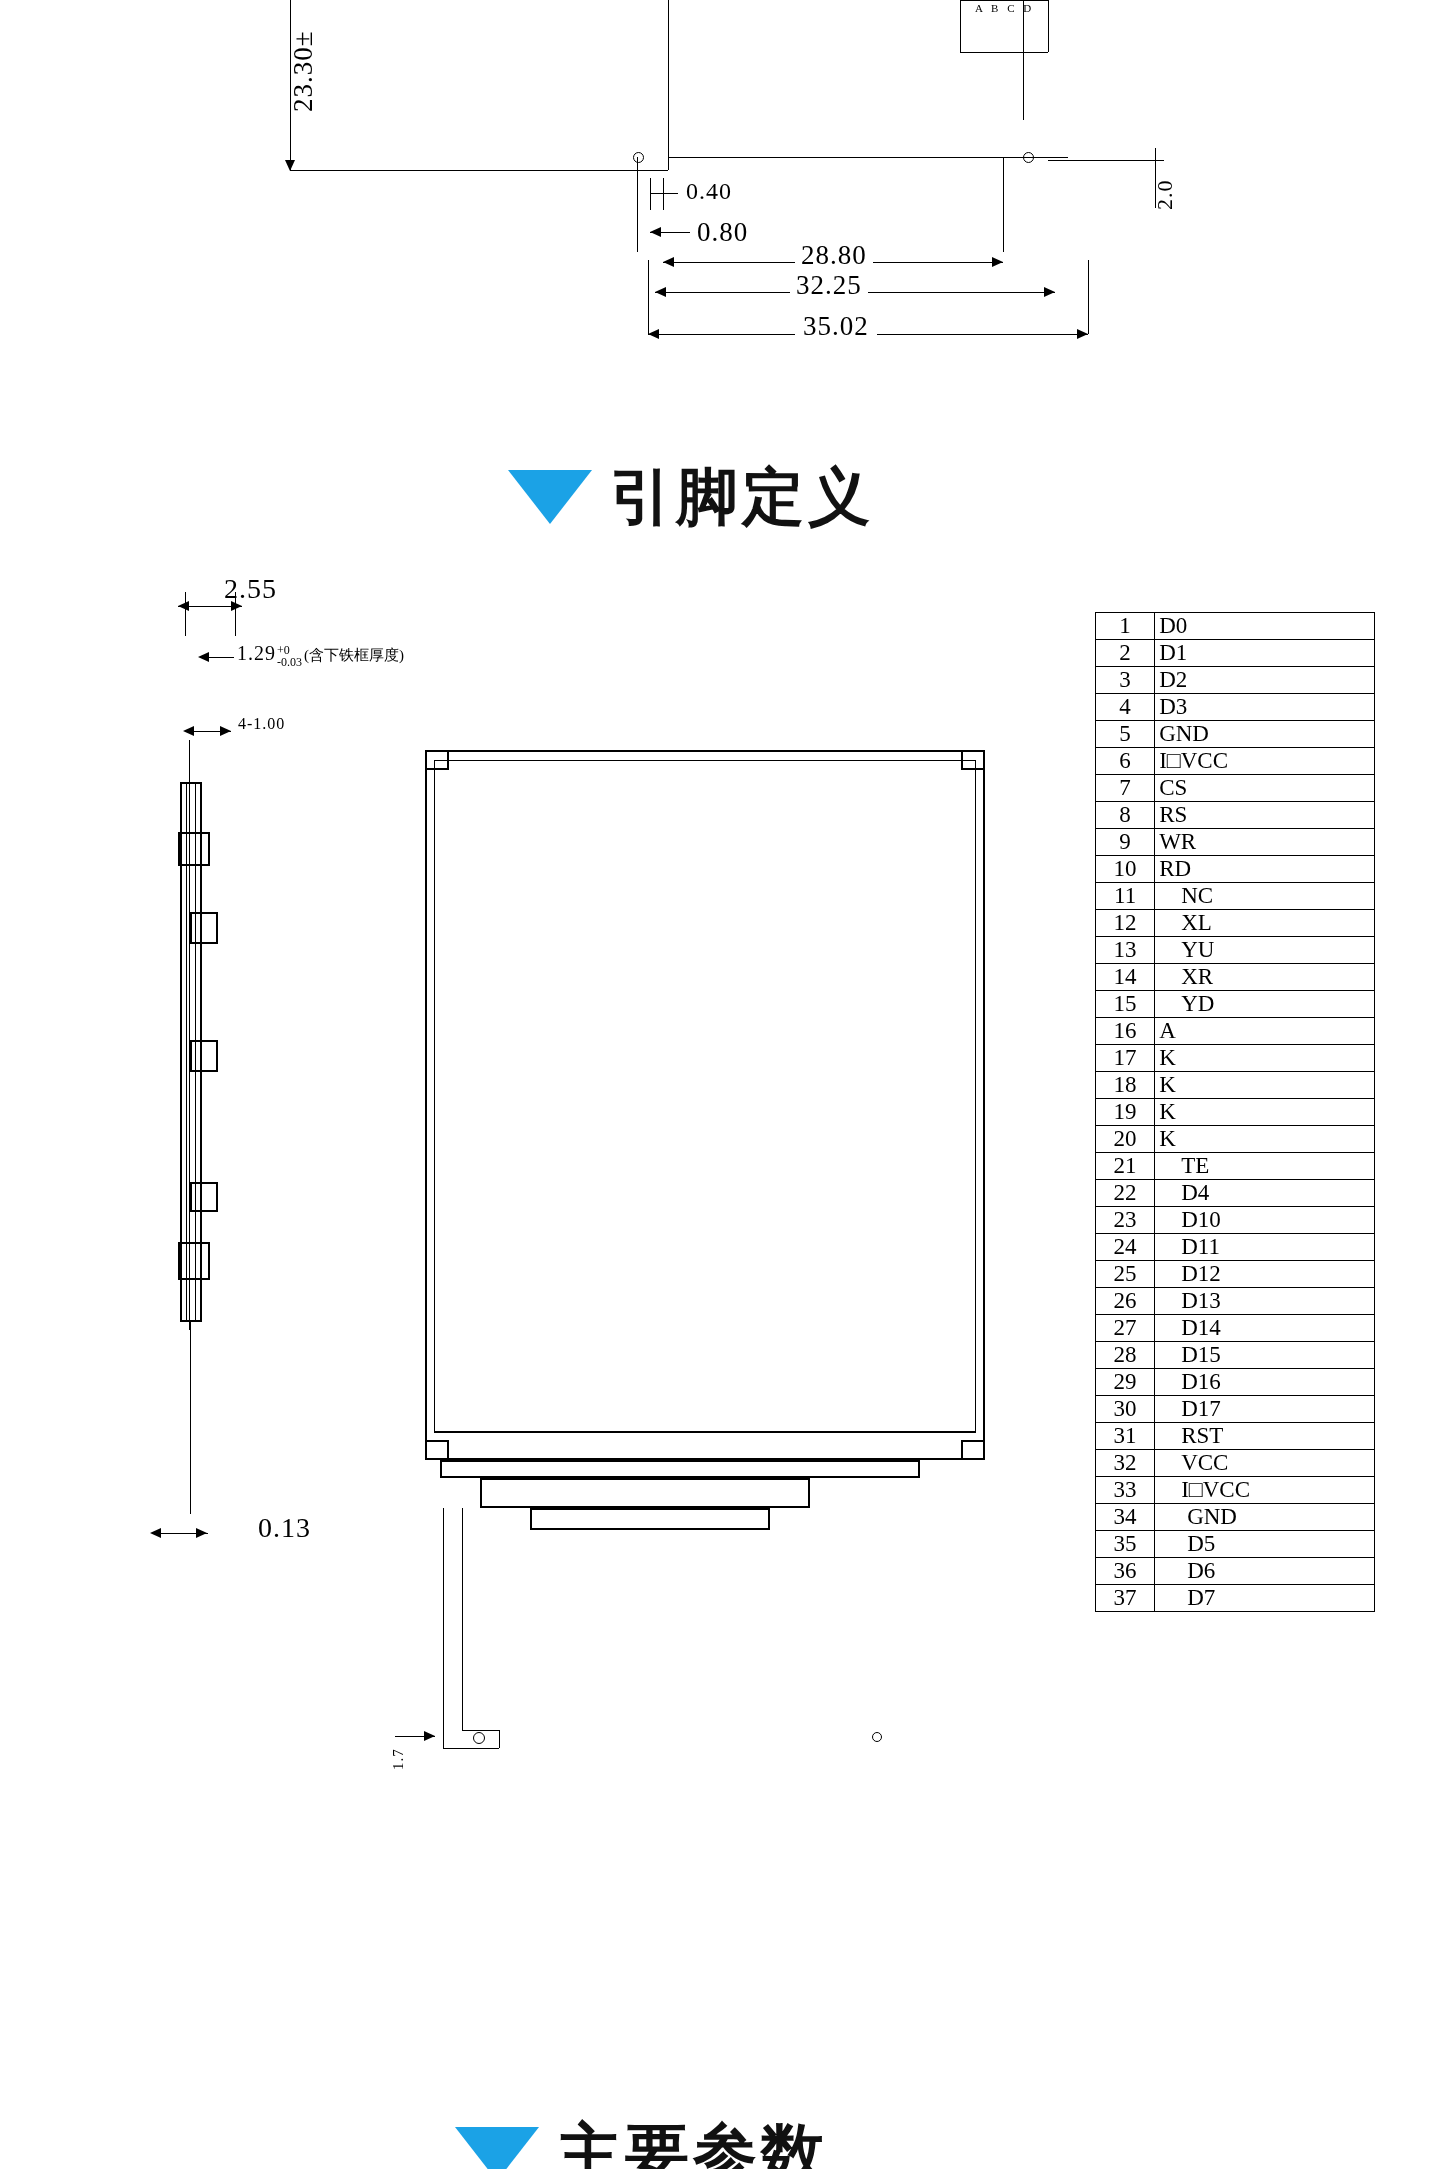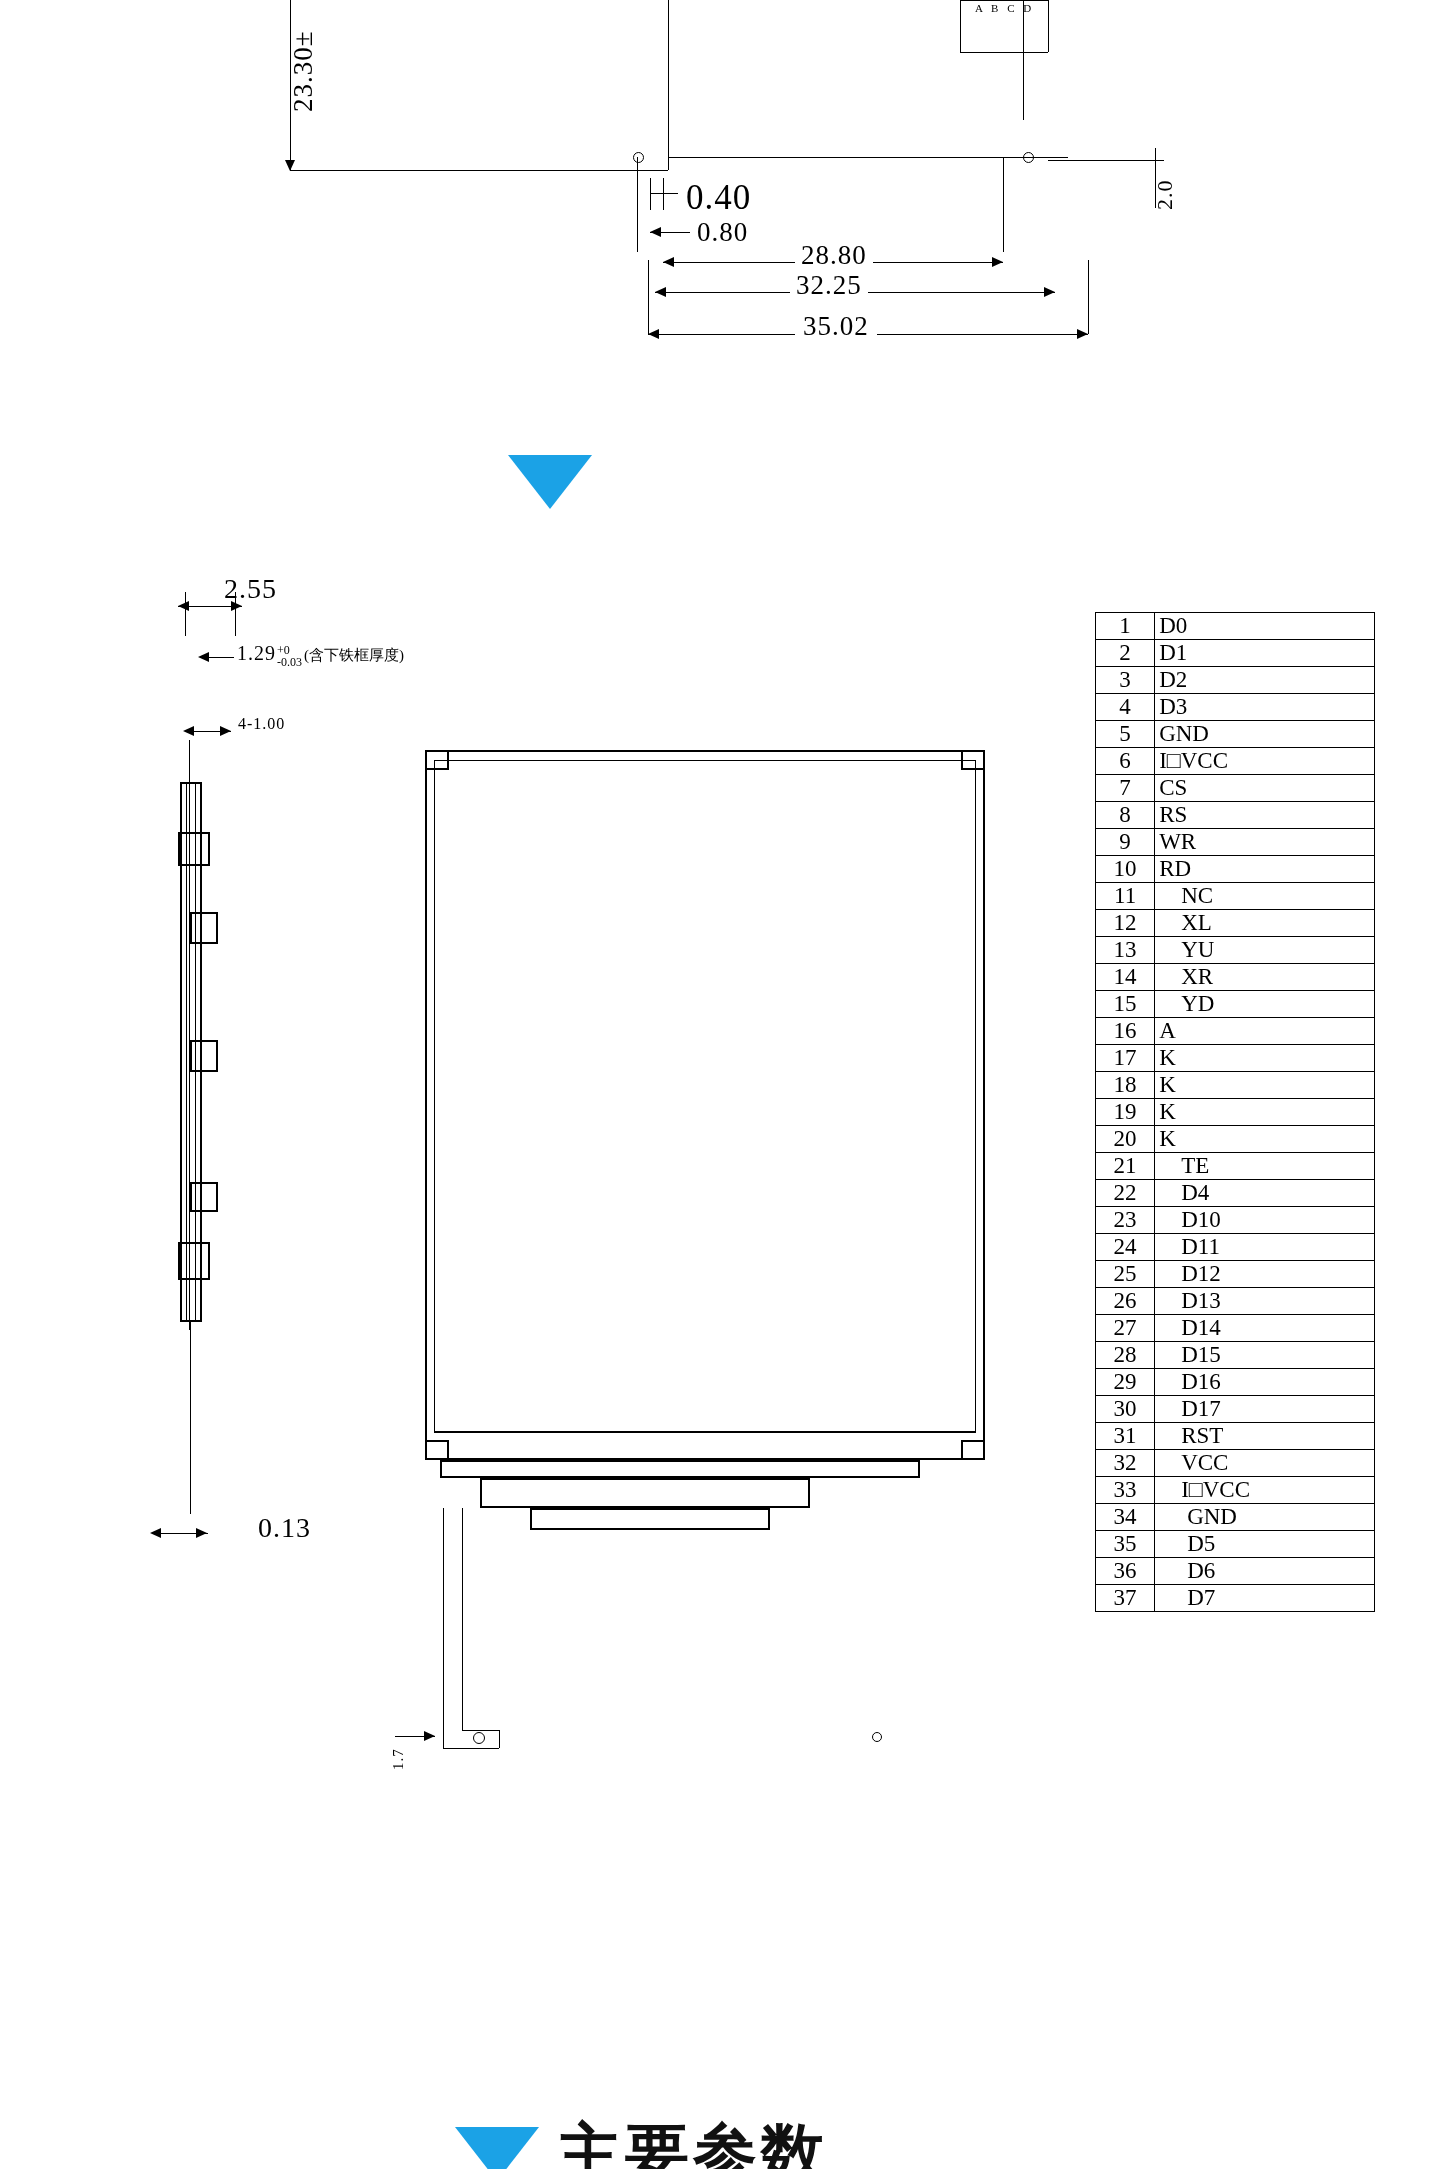--- a/index.html
+++ b/index.html
@@ -54,21 +54,21 @@
   <div class="line vline" style="left:637px;top:157px;height:95px;"></div>
   <div class="line vline" style="left:1003px;top:157px;height:95px;"></div>
 
   <div class="line hline" style="left:1048px;top:160px;width:116px;"></div>
   <div class="line vline" style="left:1155px;top:148px;height:60px;"></div>
   <div class="abs dim rot90" style="left:1152px;top:210px;font-size:22px;">2.0</div>
 
   <div class="line vline" style="left:650px;top:178px;height:32px;"></div>
   <div class="line vline" style="left:663px;top:178px;height:32px;"></div>
   <div class="line hline" style="left:650px;top:193px;width:28px;"></div>
-  <div class="abs dim" style="left:686px;top:178px;font-size:35px;">0.40</div>
+  <div class="abs dim" style="left:686px;top:178px;font-size:24px;">0.40</div>
 
   <div class="line hline" style="left:650px;top:232px;width:40px;"></div>
   <div class="arrowL" style="left:650px;top:227px;"></div>
   <div class="abs dim" style="left:697px;top:217px;font-size:27px;">0.80</div>
 
   <div class="line hline" style="left:663px;top:262px;width:340px;"></div>
   <div class="arrowL" style="left:663px;top:257px;"></div>
   <div class="arrowR" style="left:992px;top:257px;"></div>
   <div class="abs dim" style="left:795px;top:240px;font-size:27px;background:#fff;padding:0 6px;">28.80</div>
 
@@ -82,20 +82,21 @@
   <div class="line hline" style="left:648px;top:34px;width:440px;"></div>
   <div class="arrowL" style="left:648px;top:29px;"></div>
   <div class="arrowR" style="left:1077px;top:29px;"></div>
   <div class="line vline" style="left:648px;top:-40px;height:74px;"></div>
   <div class="line vline" style="left:1088px;top:-40px;height:74px;"></div>
   <div class="abs dim" style="left:795px;top:11px;font-size:27px;background:#fff;padding:0 8px;">35.02</div>
 </div>
 
 <div class="section-head" style="left:508px;top:455px;">
   <div class="tri"></div>
+  <div class="section-title">引脚定义</div>
 </div>
 
 <div class="abs" style="left:0;top:560px;width:1000px;height:1400px;">
 
   <div class="line vline" style="left:185px;top:32px;height:44px;"></div>
   <div class="line vline" style="left:235px;top:32px;height:44px;"></div>
   <div class="line hline" style="left:178px;top:46px;width:64px;"></div>
   <div class="arrowL" style="left:178px;top:41px;"></div>
   <div class="arrowR" style="left:231px;top:41px;"></div>
   <div class="abs dim" style="left:224px;top:13px;font-size:28px;">2.55</div>

